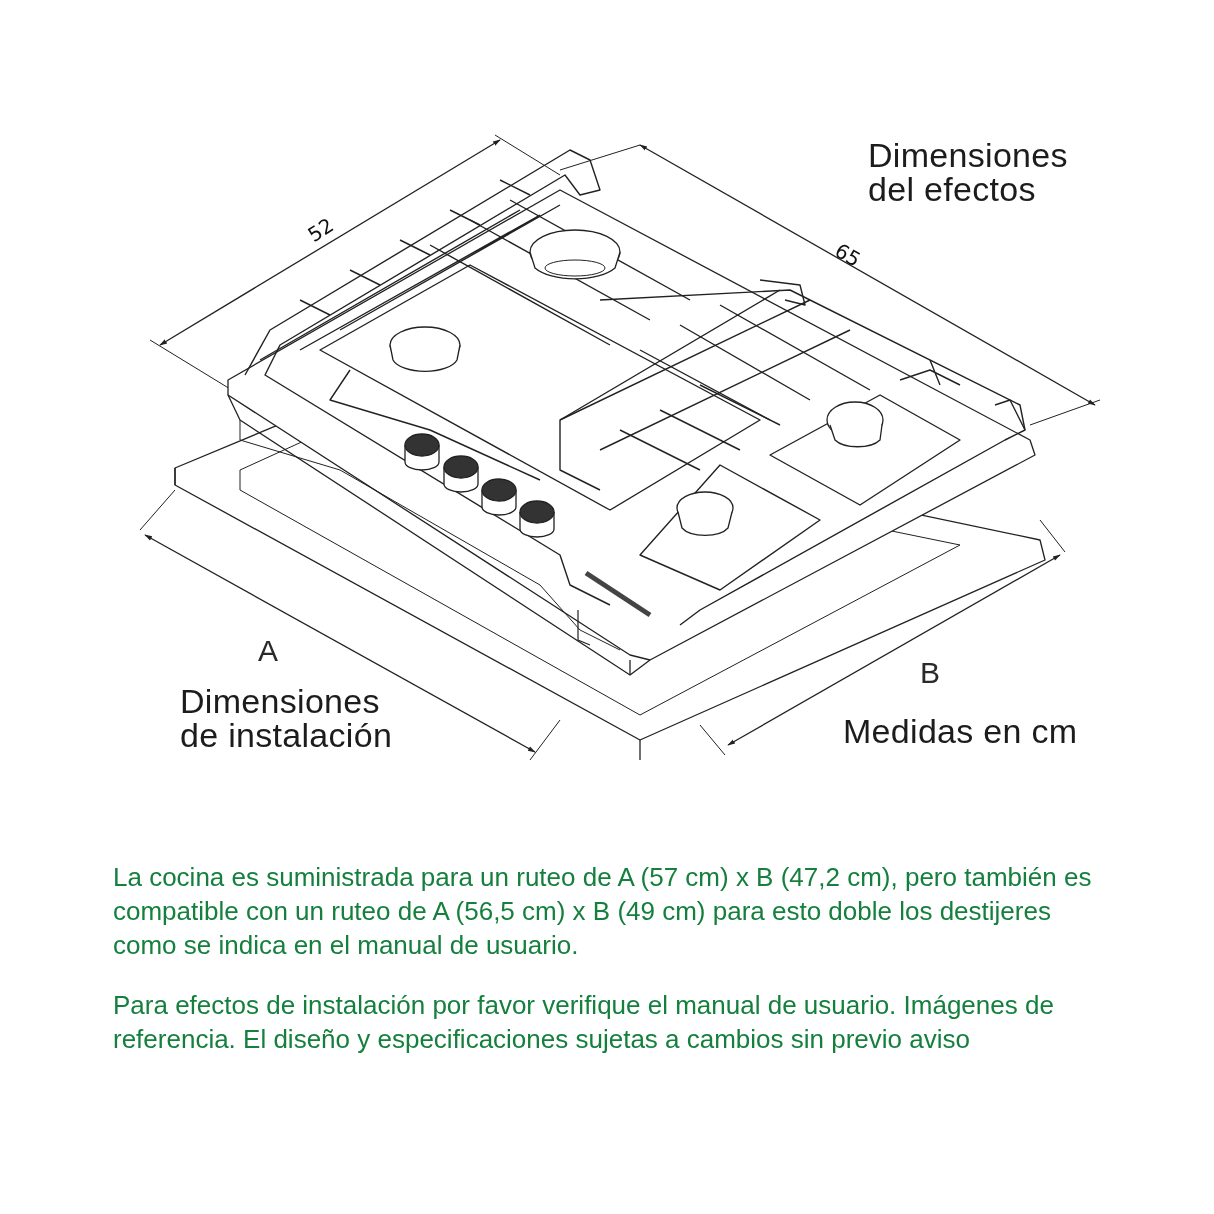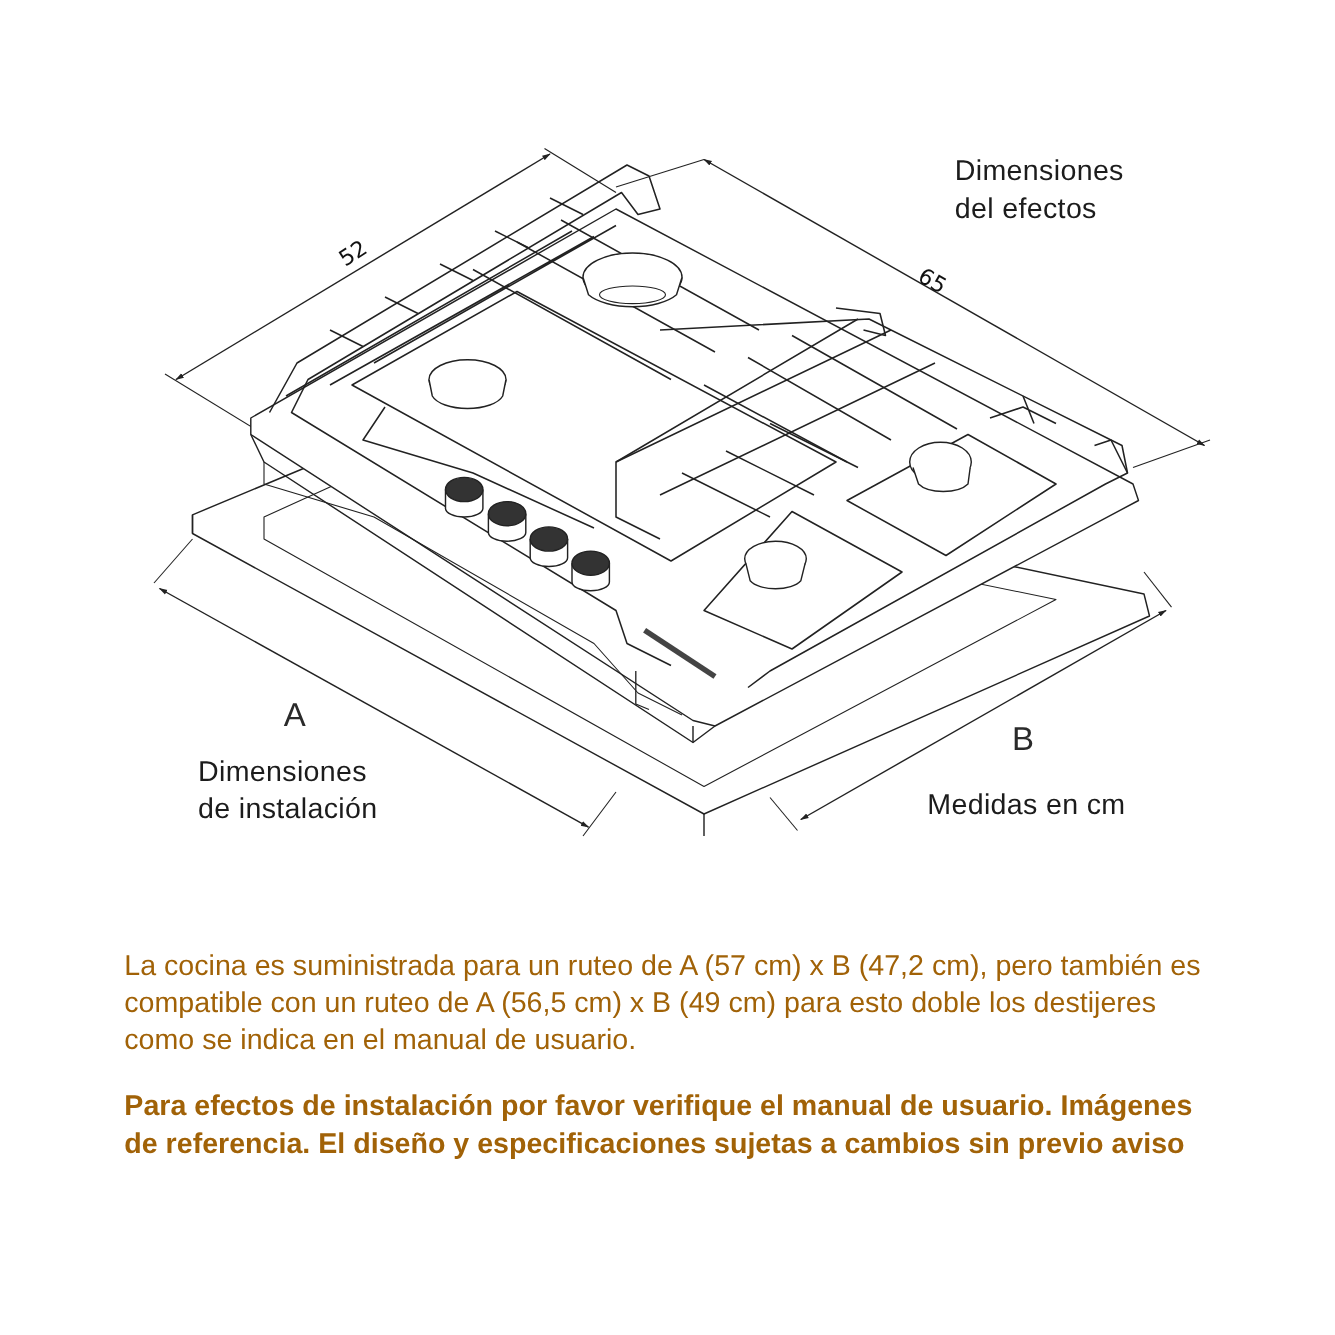--- a/index.html
+++ b/index.html
@@ -1,23 +1,23 @@
 <!DOCTYPE html>
 <html><head>
 <meta charset="utf-8">
 <style>
   html, body { margin: 0; padding: 0; background: #ffffff; }
   body { width: 1214px; height: 1214px; position: relative; overflow: hidden;
          font-family: "Liberation Sans", "DejaVu Sans", sans-serif; color: #1a1a1a; }
   #drawing { position: absolute; left: 0; top: 0; width: 1214px; height: 800px; }
-  .lbl { position: absolute; font-size: 26px; line-height: 34px; color: #1c1c1c; letter-spacing: 0.3px; }
+  .lbl { position: absolute; font-size: 34px; line-height: 34px; color: #1c1c1c; letter-spacing: 0.3px; }
   .letter { position: absolute; font-size: 30px; color: #2a2a2a; }
   .dim-num { position: absolute; font-size: 20px; color: #111; font-family: "DejaVu Sans", sans-serif; }
-  .para { position: absolute; left: 113px; width: 990px; font-size: 26px; line-height: 34px; color: #a16207; }
-  .para.bold { font-weight: bold; }
+  .para { position: absolute; left: 113px; width: 990px; font-size: 26px; line-height: 34px; color: #15803d; }
+  .para.bold { font-weight: normal; }
 </style>
 </head>
 <body>
 
 <svg id="drawing" viewBox="0 0 1214 800" xmlns="http://www.w3.org/2000/svg">
   <defs>
     <marker id="arr" viewBox="0 0 10 10" refX="9" refY="5" markerWidth="6" markerHeight="6" orient="auto-start-reverse">
       <path d="M0,2 L10,5 L0,8 z" fill="#222"></path>
     </marker>
   </defs>

